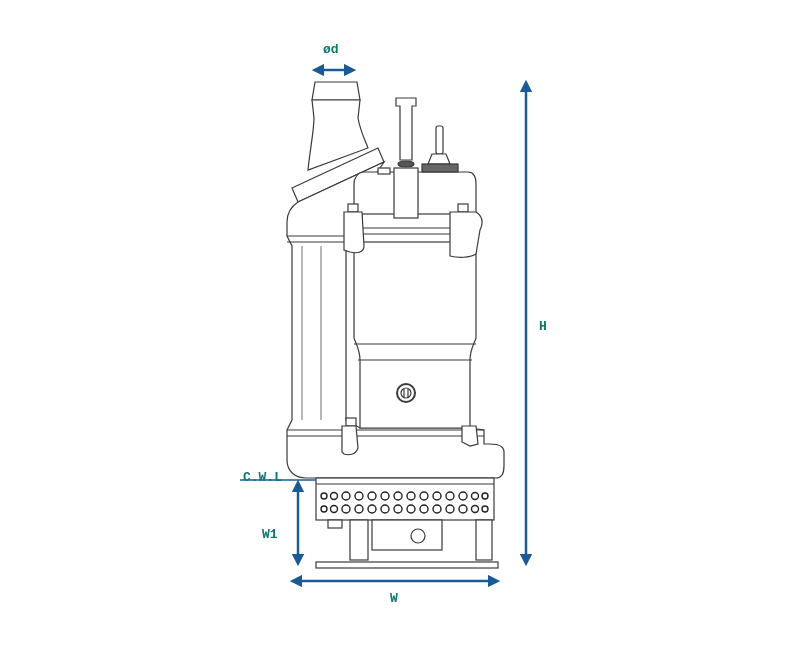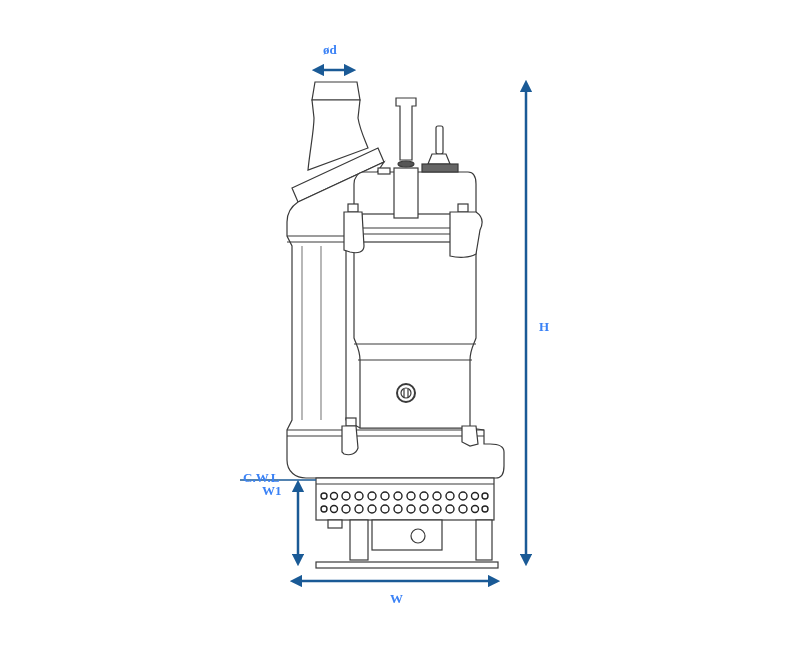--- a/index.html
+++ b/index.html
@@ -1,18 +1,18 @@
 <!DOCTYPE html>
 <html><head>
 <meta charset="utf-8">
 <style>
   html, body { margin:0; padding:0; background:#ffffff; }
   body { width:800px; height:654px; position:relative; overflow:hidden; font-family:"Liberation Sans", sans-serif; }
   #stage { position:absolute; left:0; top:0; width:800px; height:654px; }
-  .dim-label { position:absolute; font-weight:bold; font-size:13px; color:#3b82f6; font-family:Liberation Serif, serif; }
+  .dim-label { position:absolute; font-weight:bold; font-size:13px; color:#0f766e; font-family:Liberation Mono, monospace; }
 </style>
 </head>
 <body>
 
 <div id="stage">
   <svg width="800" height="654" viewBox="0 0 800 654" xmlns="http://www.w3.org/2000/svg">
     <defs>
       <marker id="ah" viewBox="0 0 10 10" refX="5" refY="5" markerWidth="5" markerHeight="5" orient="auto-start-reverse">
         <path d="M0,0 L10,5 L0,10 z" fill="#1a5a96"></path>
       </marker>
@@ -131,15 +131,15 @@
       <line x1="526" y1="86" x2="526" y2="560" marker-start="url(#ah)" marker-end="url(#ah)"></line>
       <line x1="298" y1="486" x2="298" y2="560" marker-start="url(#ah)" marker-end="url(#ah)"></line>
       <line x1="296" y1="581" x2="494" y2="581" marker-start="url(#ah)" marker-end="url(#ah)"></line>
     </g>
     <line x1="240" y1="480" x2="316" y2="480" stroke="#1a5a96" stroke-width="1.5"></line>
   </svg>
 
   <div class="dim-label" style="left:323px; top:42px;">ød</div>
   <div class="dim-label" style="left:539px; top:319px;">H</div>
   <div class="dim-label" style="left:243px; top:462px;margin-top:8px;">C.W.L</div>
-  <div class="dim-label" style="left:262px; top:483px;">W1</div>
+  <div class="dim-label" style="left:262px; top:527px;">W1</div>
   <div class="dim-label" style="left:390px; top:591px;">W</div>
 </div>
 
 </body></html>

